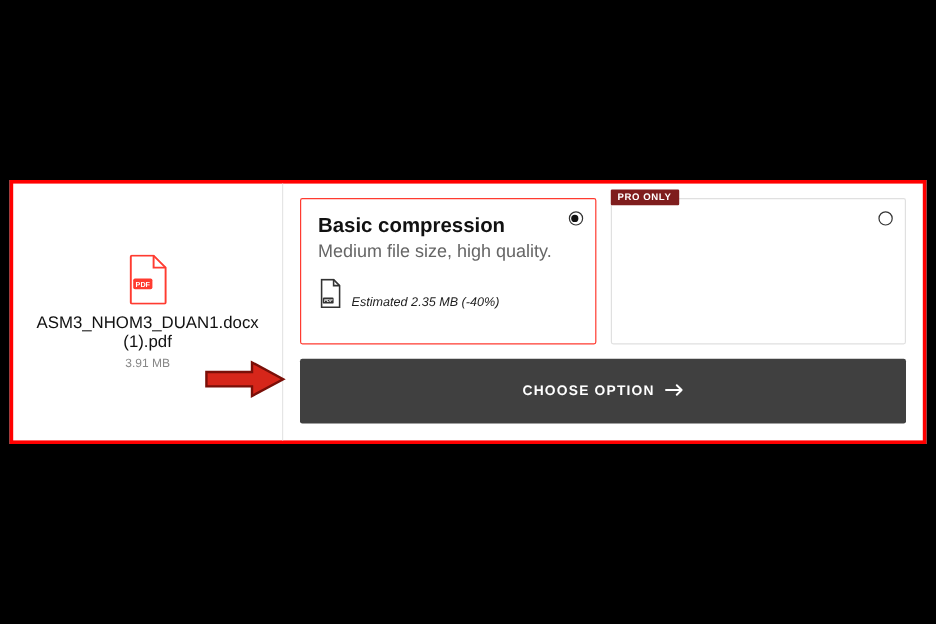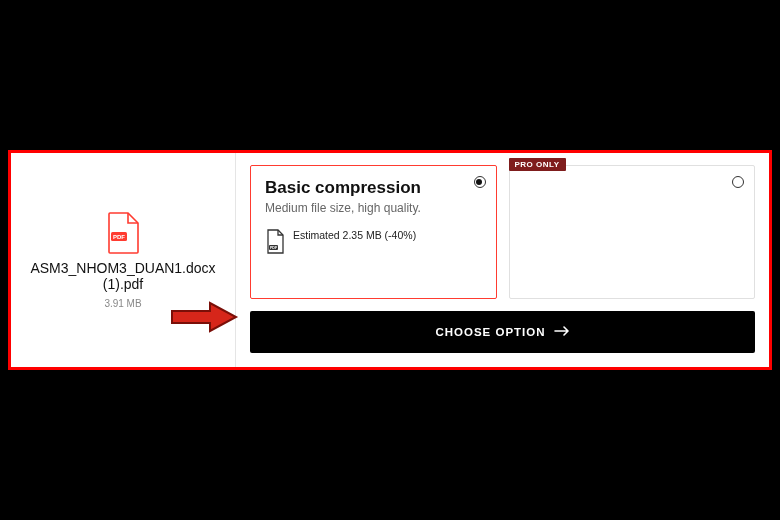--- a/index.html
+++ b/index.html
@@ -69,28 +69,29 @@
   .opt.selected {
     border: 1px solid #ff3b30;
   }
   .opt-title {
     font-size: 17px;
     font-weight: 700;
     color: #111;
     margin-bottom: 3px;
   }
   .opt-desc {
-    font-size: 12px;
+    font-size: 15px;
     color: #666;
     margin-bottom: 14px;
   }
   .opt-est {
     display: flex;
-    align-items: flex-start;
+    align-items: flex-end;
     gap: 8px;
+    font-style: italic;
   }
   .opt-est-text {
     font-size: 10.5px;
     color: #222;
   }
   .radio {
     position: absolute;
     top: 10px;
     right: 10px;
     width: 12px;
@@ -114,22 +115,22 @@
     background: #7f1d1d;
     color: #fff;
     font-size: 8px;
     font-weight: 700;
     letter-spacing: 0.5px;
     padding: 2px 6px;
     border-radius: 1px;
   }
   .choose-btn {
     margin-top: 12px;
-    height: 42px;
-    background: #000000;
+    height: 54px;
+    background: #404040;
     color: #fff;
     border: none;
     border-radius: 2px;
     font-size: 11.5px;
     font-weight: 700;
     letter-spacing: 1px;
     display: flex;
     align-items: center;
     justify-content: center;
     gap: 8px;

